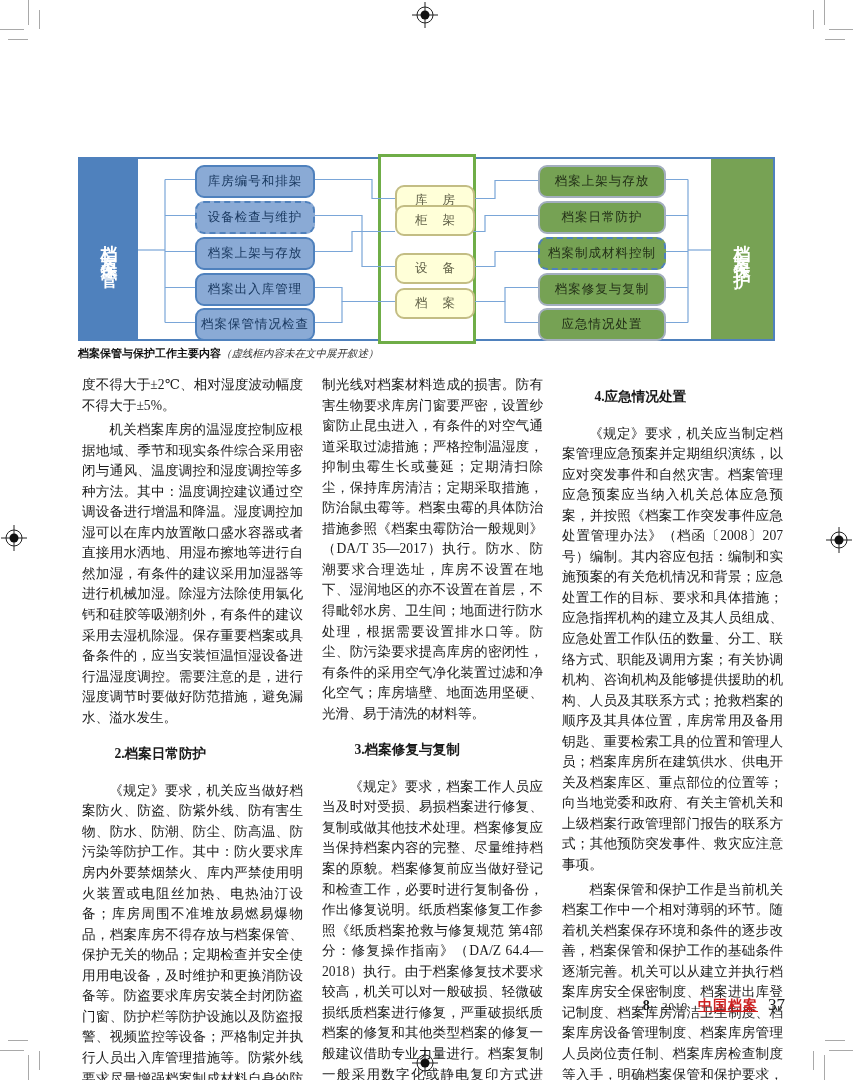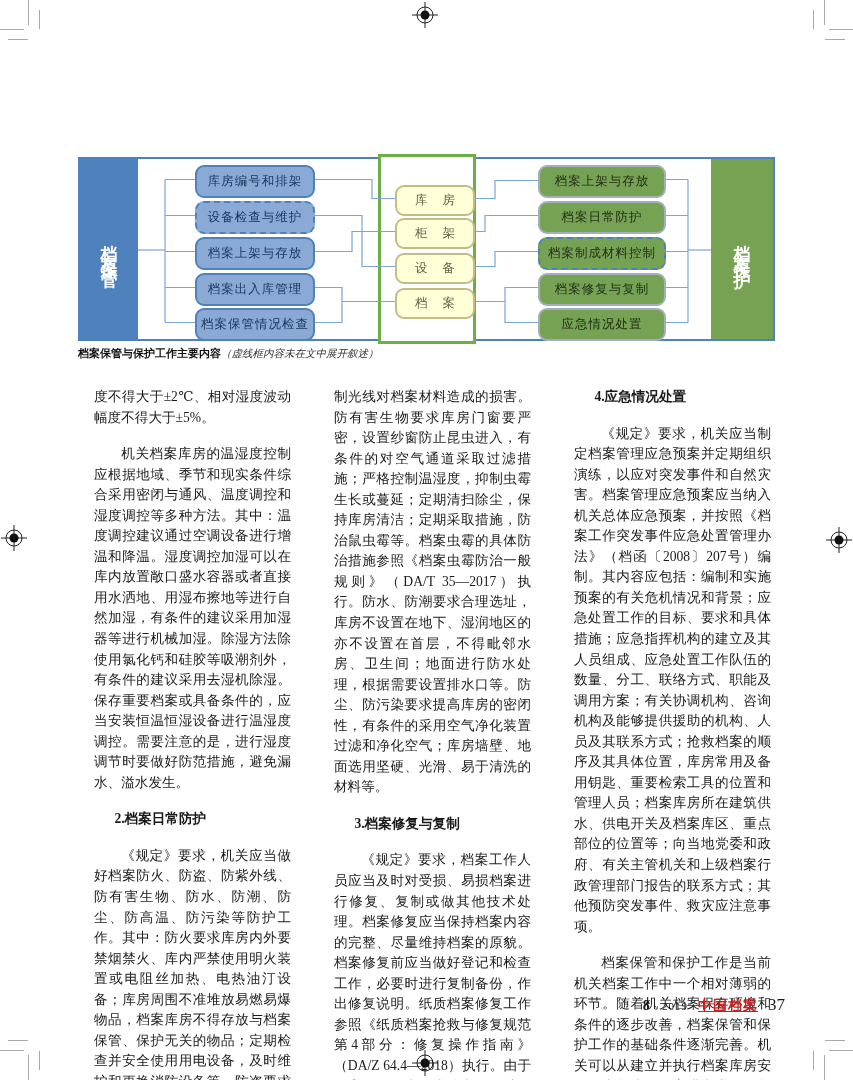--- a/index.html
+++ b/index.html
@@ -28,21 +28,21 @@
   .box-mid{left:317px;width:70px;height:27px;background:#ffffd8;border:2px solid #c3bd84;color:#5f5f46;letter-spacing:6px;padding-left:6px;}
   .box-green{left:460px;width:124px;height:29px;background:#76a254;border:2px solid #a3aebf;color:#1f2b15;}
   .box-green.dashed{border:2px dashed #4f81bd;text-align:right;}
   .caption{position:absolute;left:78px;top:346px;font-size:11px;color:#111;white-space:nowrap;}
   .caption .cap-bold{font-weight:bold;}
   .caption .cap-note{font-style:italic;font-size:10.5px;color:#333;}
 
   
   .article{position:absolute;left:78px;top:371px;width:709px;display:flex;gap:11px;}
   .col{flex:1;font-size:13.6px;line-height:20.55px;text-align:justify;}
-  .col p{margin:16px;}
+  .col p{margin:4px;}
   .col p.ind{text-indent:2em;}
   .col h3{margin:16px;font-size:13.6px;line-height:20.55px;font-weight:bold;text-indent:1.5em;}
   .endmark{display:inline-block;width:10px;height:10px;background:#c2251f;vertical-align:-1px;margin-left:2px;position:relative;}
   .endmark::after{content:"";position:absolute;left:3px;top:3px;width:4px;height:4px;background:#fff;}
 
   
   .footer{position:absolute;top:995px;right:68px;display:flex;align-items:baseline;gap:10px;white-space:nowrap;}
   .footer .issue{font-size:14px;font-weight:bold;}
   .footer .year{font-size:11px;font-weight:normal;letter-spacing:1px;}
   .footer .brand{font-size:14px;font-weight:bold;color:#cc1f1f;letter-spacing:1px;text-decoration:underline;}
@@ -135,21 +135,21 @@
       <span>档案保护</span>
     </div>
 
     <div class="dbox box-blue" style="top:8px;">库房编号和排架</div>
     <div class="dbox box-blue dashed" style="top:44px;">设备检查与维护</div>
     <div class="dbox box-blue" style="top:80px;">档案上架与存放</div>
     <div class="dbox box-blue" style="top:116px;">档案出入库管理</div>
     <div class="dbox box-blue" style="top:151px;">档案保管情况检查</div>
 
     <div class="dbox box-mid" style="top:28px;">库 房</div>
-    <div class="dbox box-mid" style="top:61px;">柜 架</div>
+    <div class="dbox box-mid" style="top:48px;">柜 架</div>
     <div class="dbox box-mid" style="top:96px;">设 备</div>
     <div class="dbox box-mid" style="top:131px;">档 案</div>
 
     <div class="dbox box-green" style="top:8px;">档案上架与存放</div>
     <div class="dbox box-green" style="top:44px;">档案日常防护</div>
     <div class="dbox box-green dashed" style="top:80px;">档案制成材料控制</div>
     <div class="dbox box-green" style="top:116px;">档案修复与复制</div>
     <div class="dbox box-green" style="top:151px;">应急情况处置</div>
   </div>
 

